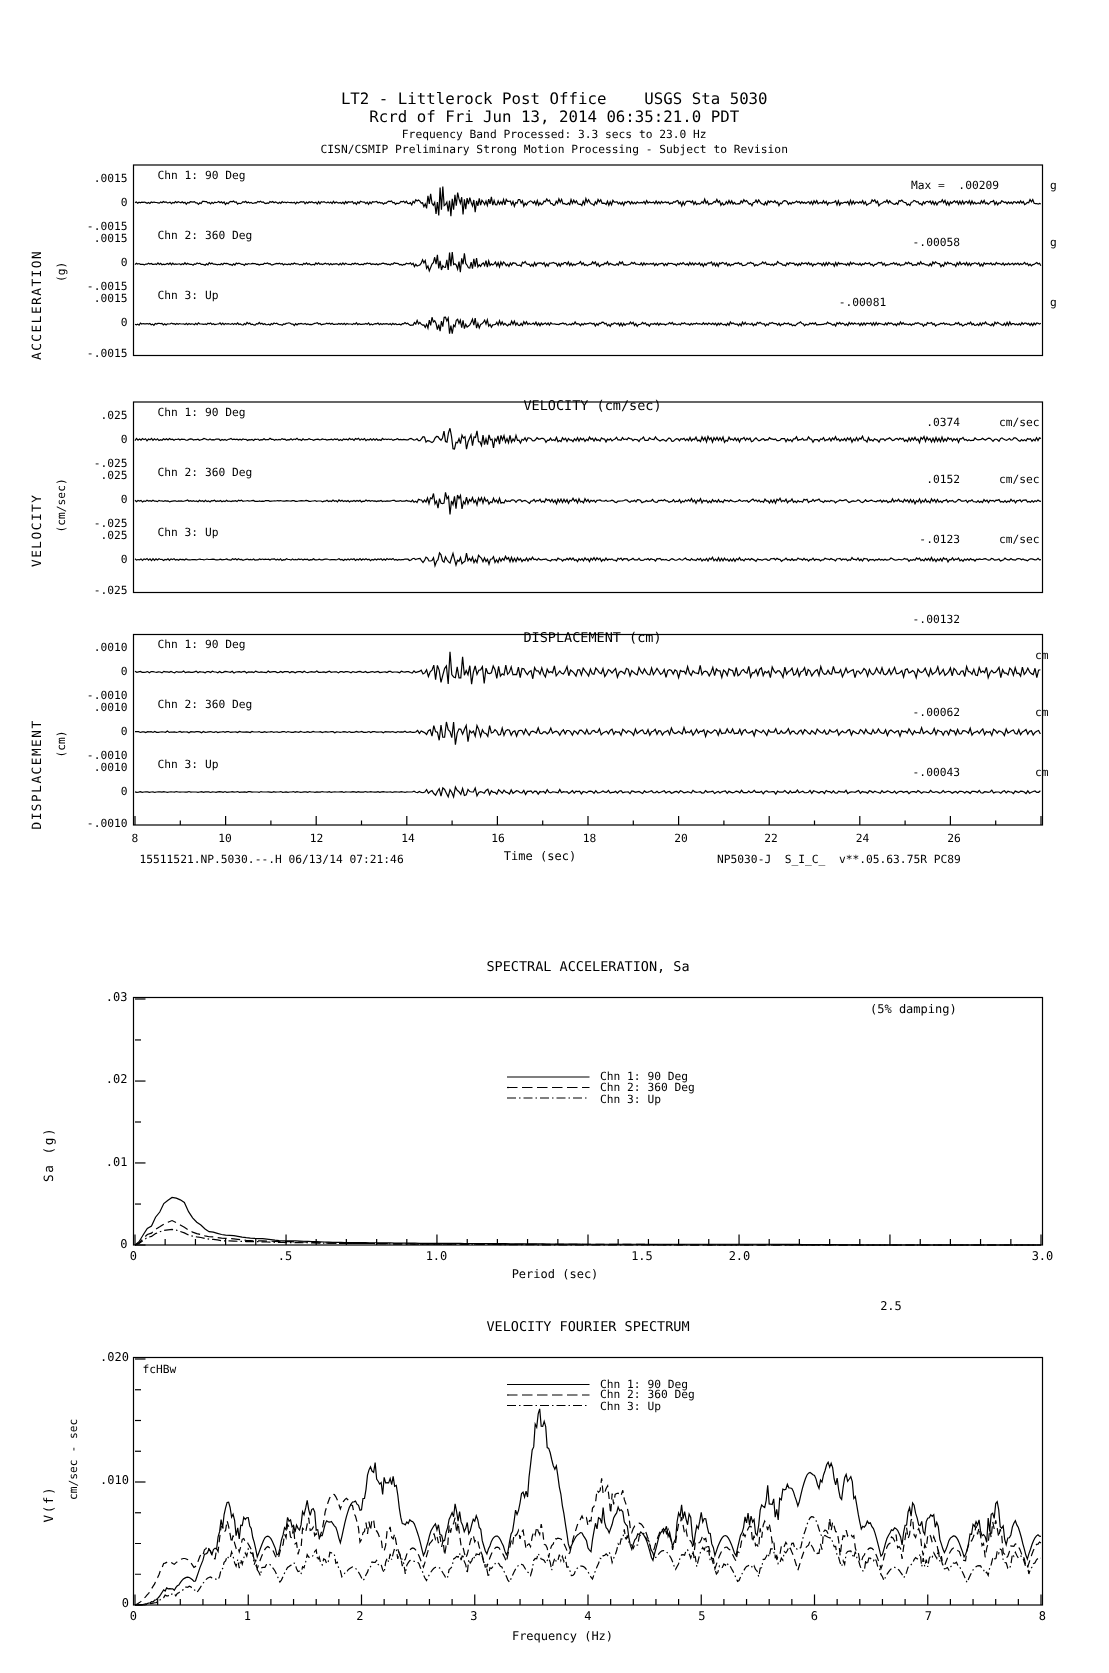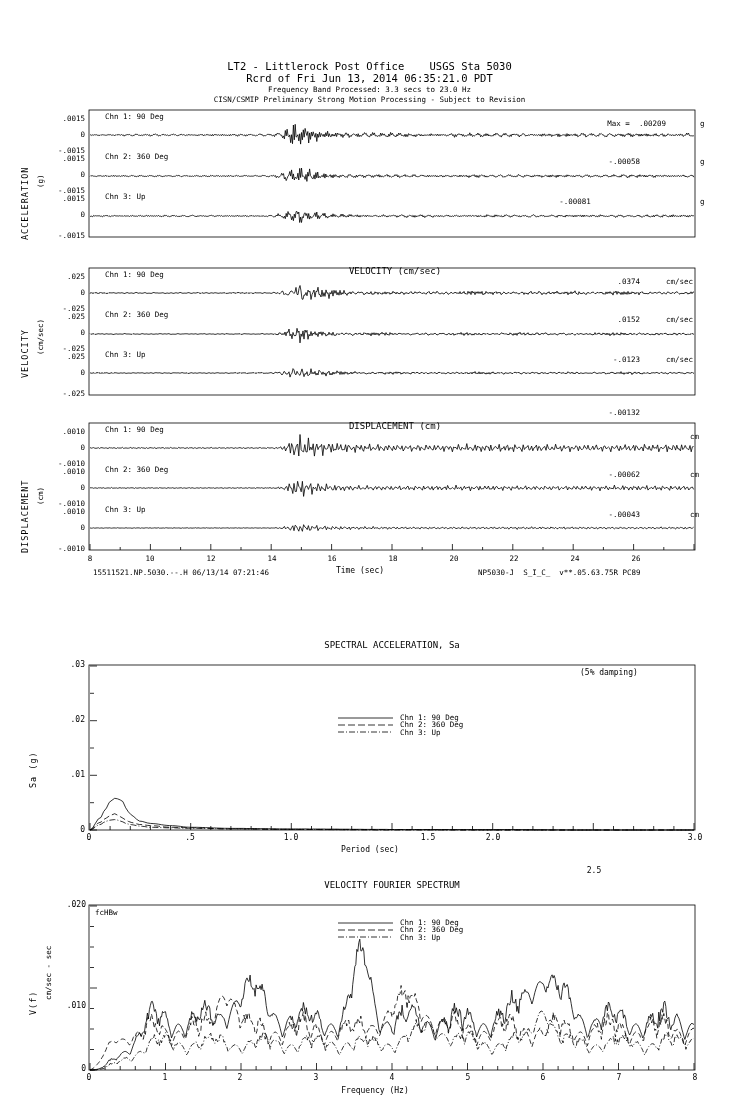--- a/index.html
+++ b/index.html
@@ -296,21 +296,21 @@
   <div class="abs lbl" style="left:400px;top:713px;">Chn 1: 90 Deg</div>
   <div class="abs lbl" style="left:400px;top:720px;">Chn 2: 360 Deg</div>
   <div class="abs lbl" style="left:400px;top:728px;">Chn 3: Up</div>
 
   <div class="abs ttl2 ctr" style="left:89px;top:880px;width:606px;">VELOCITY FOURIER SPECTRUM</div>
   <div class="abs lbl" style="left:95px;top:908px;">fcHBw</div>
   <div class="abs vert" style="left:28px;top:975px;height:40px;">V(f)</div>
   <div class="abs vert2" style="left:44px;top:905px;height:95px;">cm/sec - sec</div>
 
   <div class="abs lbl8 right" style="left:38px;top:900px;width:48px;">.020</div>
-  <div class="abs lbl8 right" style="left:38px;top:982px;width:48px;margin-top:19px;">.010</div>
+  <div class="abs lbl8 right" style="left:38px;top:982px;width:48px;">.010</div>
   <div class="abs lbl8 right" style="left:38px;top:1064px;width:48px;">0</div>
 
   <div class="abs lbl8 ctr" style="left:74px;top:1073px;width:30px;">0</div>
   <div class="abs lbl8 ctr" style="left:150px;top:1073px;width:30px;">1</div>
   <div class="abs lbl8 ctr" style="left:225px;top:1073px;width:30px;">2</div>
   <div class="abs lbl8 ctr" style="left:301px;top:1073px;width:30px;">3</div>
   <div class="abs lbl8 ctr" style="left:377px;top:1073px;width:30px;">4</div>
   <div class="abs lbl8 ctr" style="left:453px;top:1073px;width:30px;">5</div>
   <div class="abs lbl8 ctr" style="left:528px;top:1073px;width:30px;">6</div>
   <div class="abs lbl8 ctr" style="left:604px;top:1073px;width:30px;">7</div>

